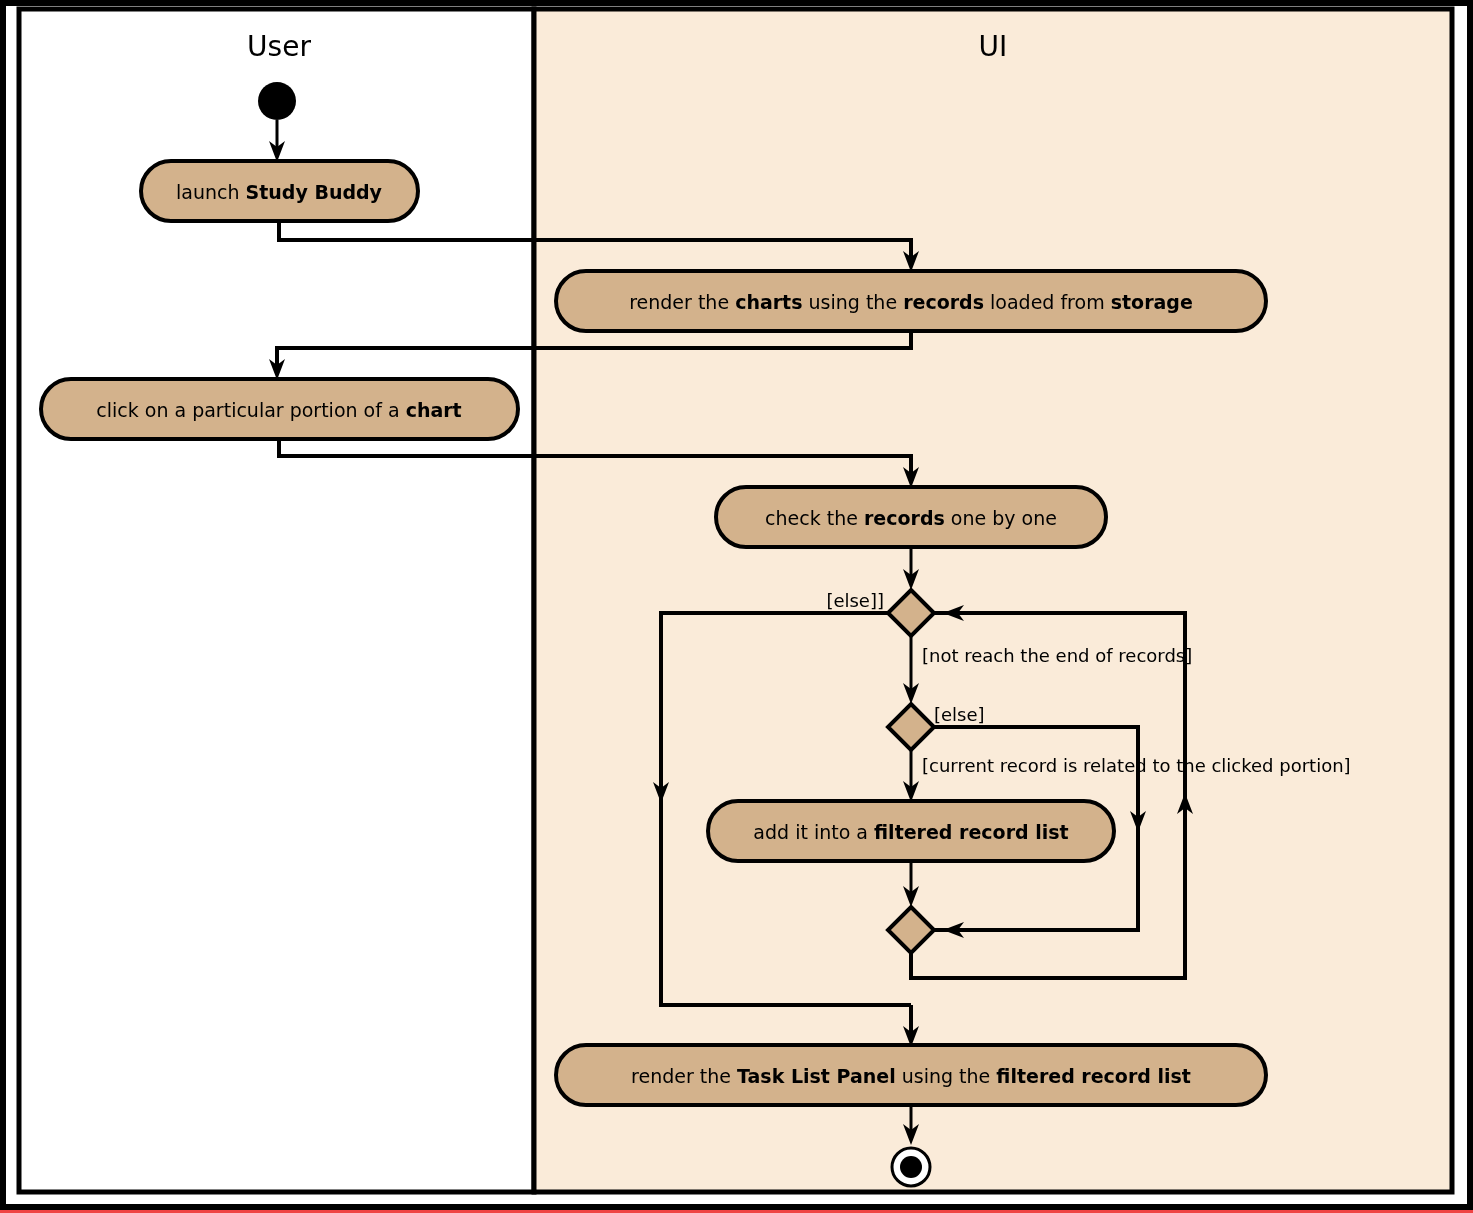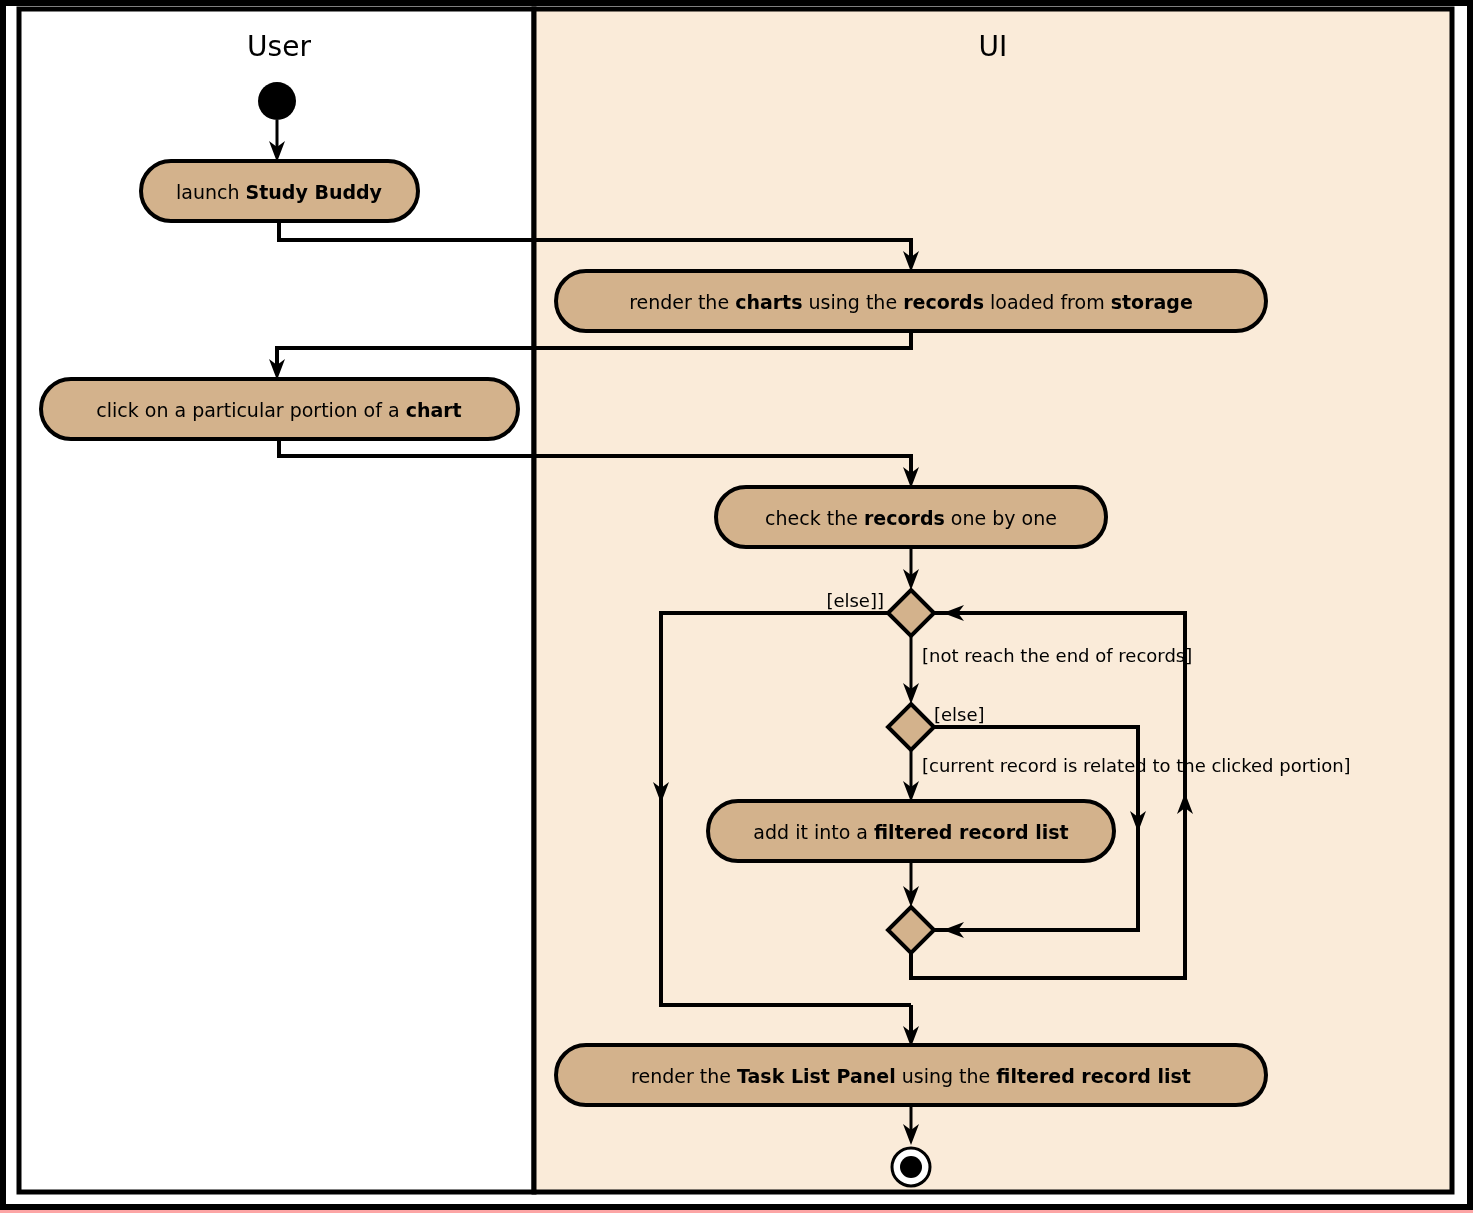--- a/index.html
+++ b/index.html
@@ -4,21 +4,21 @@
 <style>
   html, body {
     margin: 0;
     padding: 0;
     background: #ffffff;
   }
   #diagram-root {
     position: relative;
     width: 1473px;
     height: 1213px;
-    background: #fca5a5;
+    background: #ef4444;
     font-family: "DejaVu Sans", sans-serif;
     overflow: hidden;
   }
   svg { display: block; }
   .node-label {
     font-family: "DejaVu Sans", sans-serif;
     font-size: 19px;
     fill: #000000;
   }
   .node-label .b { font-weight: bold; }

